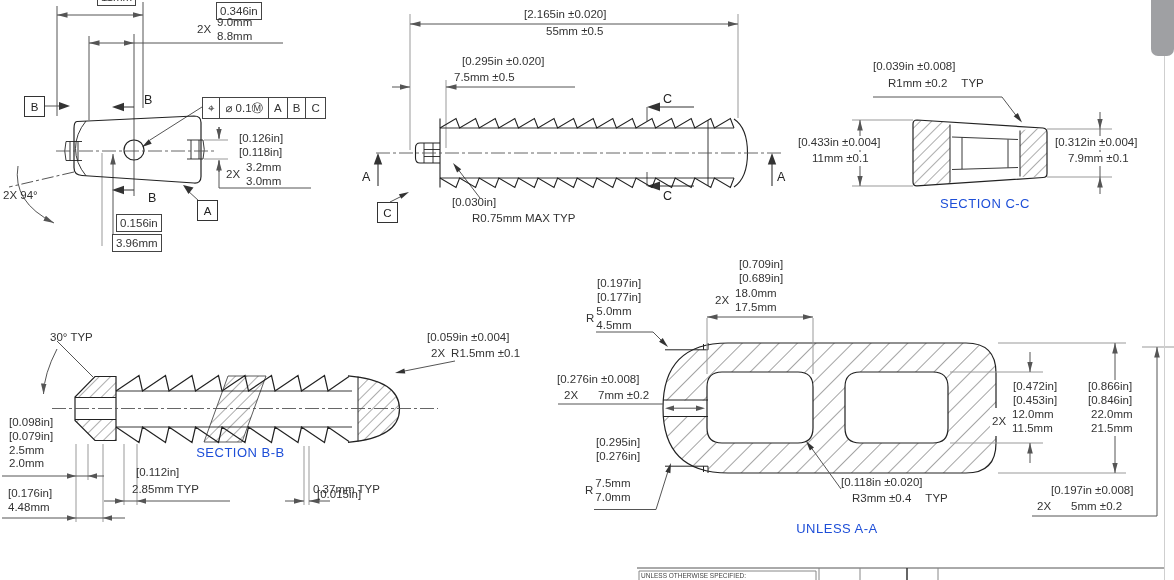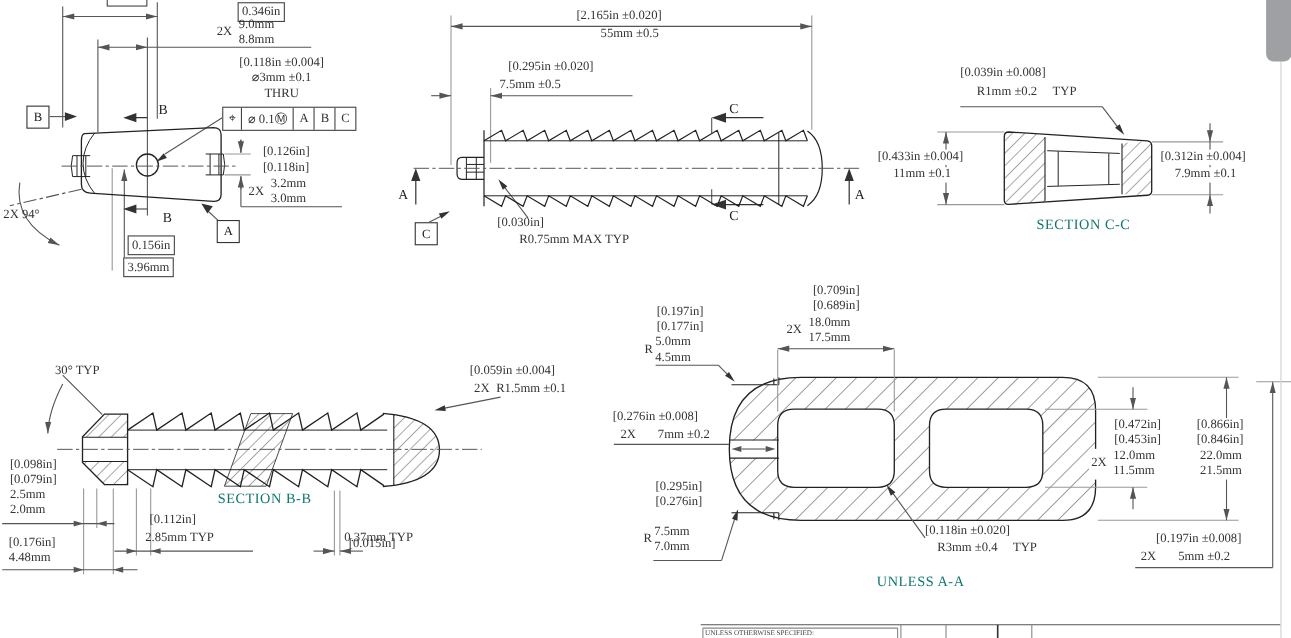--- a/index.html
+++ b/index.html
@@ -1,36 +1,36 @@
 <!DOCTYPE html>
 <html><head>
 <meta charset="utf-8">
 <style>
   html,body{margin:0;padding:0;background:#fff;}
   #stage{position:relative;width:1174px;height:580px;background:#ffffff;overflow:hidden;
-         font-family:Liberation Serif, serif;color:#333;}
+         font-family:Liberation Sans, sans-serif;color:#333;}
   #linework{position:absolute;left:0;top:0;}
   .lbl{position:absolute;font-size:11.5px;line-height:13.8px;white-space:nowrap;color:#333;}
   .ctr{text-align:center;}
   .boxed{border:1px solid #444;padding:0 3px;background:#fff;line-height:16px;}
   .wbg{background:#fff;padding:0 2px;}
   .row{display:flex;align-items:center;}
   .qty{margin-right:6px;}
   .gap{margin-left:14px;}
   .stack{display:inline-flex;flex-direction:column;}
   .rpre{margin-right:2px;}
   .fcf{position:absolute;display:flex;height:20px;border:1px solid #444;background:#fff;
        font-size:11.5px;align-items:stretch;}
   .fcf>span{display:flex;align-items:center;justify-content:center;padding:0 5px;border-left:1px solid #444;}
   .fcf>span:first-child{border-left:none;}
   .fcf i{font-style:normal;}
   .datum{position:absolute;width:19px;height:19px;border:1px solid #333;background:#fff;
          display:flex;align-items:center;justify-content:center;font-size:11.5px;color:#222;}
   .sletter{position:absolute;font-size:12.5px;color:#222;}
-  .sect{font-size:13px;letter-spacing:.5px;color:#0f766e;}
+  .sect{font-size:13px;letter-spacing:.5px;color:#1d4ed8;}
   .tbnote{position:absolute;font-size:6.5px;color:#444;letter-spacing:0;}
   #sb-track{position:absolute;left:1164px;top:0;width:1px;height:580px;background:#cfcfcf;}
   #sb-thumb{position:absolute;left:1151px;top:-8px;width:23px;height:64px;background:#9fa0a3;border-radius:7px;}
 </style>
 </head>
 <body>
 
 <div id="stage">
 
 <svg id="linework" width="1174" height="580" viewBox="0 0 1174 580">
@@ -245,25 +245,20 @@
 
 <div class="lbl boxed" style="left:97px;top:-12px"><span>11mm</span></div>
 <div class="lbl boxed" style="left:216px;top:2px"><span>0.346in</span></div>
 <div class="lbl row" style="left:197px;top:16px">
   <span class="qty">2X</span>
   <span class="stack">
         <span>9.0mm</span>
         <span>8.8mm</span>
       </span>
 </div>
-<div class="lbl ctr" style="left:196px;top:51px;width:120px">
-  <div>[0.118in ±0.004]</div>
-  <div>⌀3mm ±0.1</div>
-  <div>THRU</div>
-</div>
 <div class="fcf" style="left:202px;top:97px">
   <span>
         <i>⌖</i>
       </span>
   <span>
         <i>⌀ 0.1</i>
         <i>Ⓜ</i>
       </span>
   <span>A</span>
   <span>B</span>

